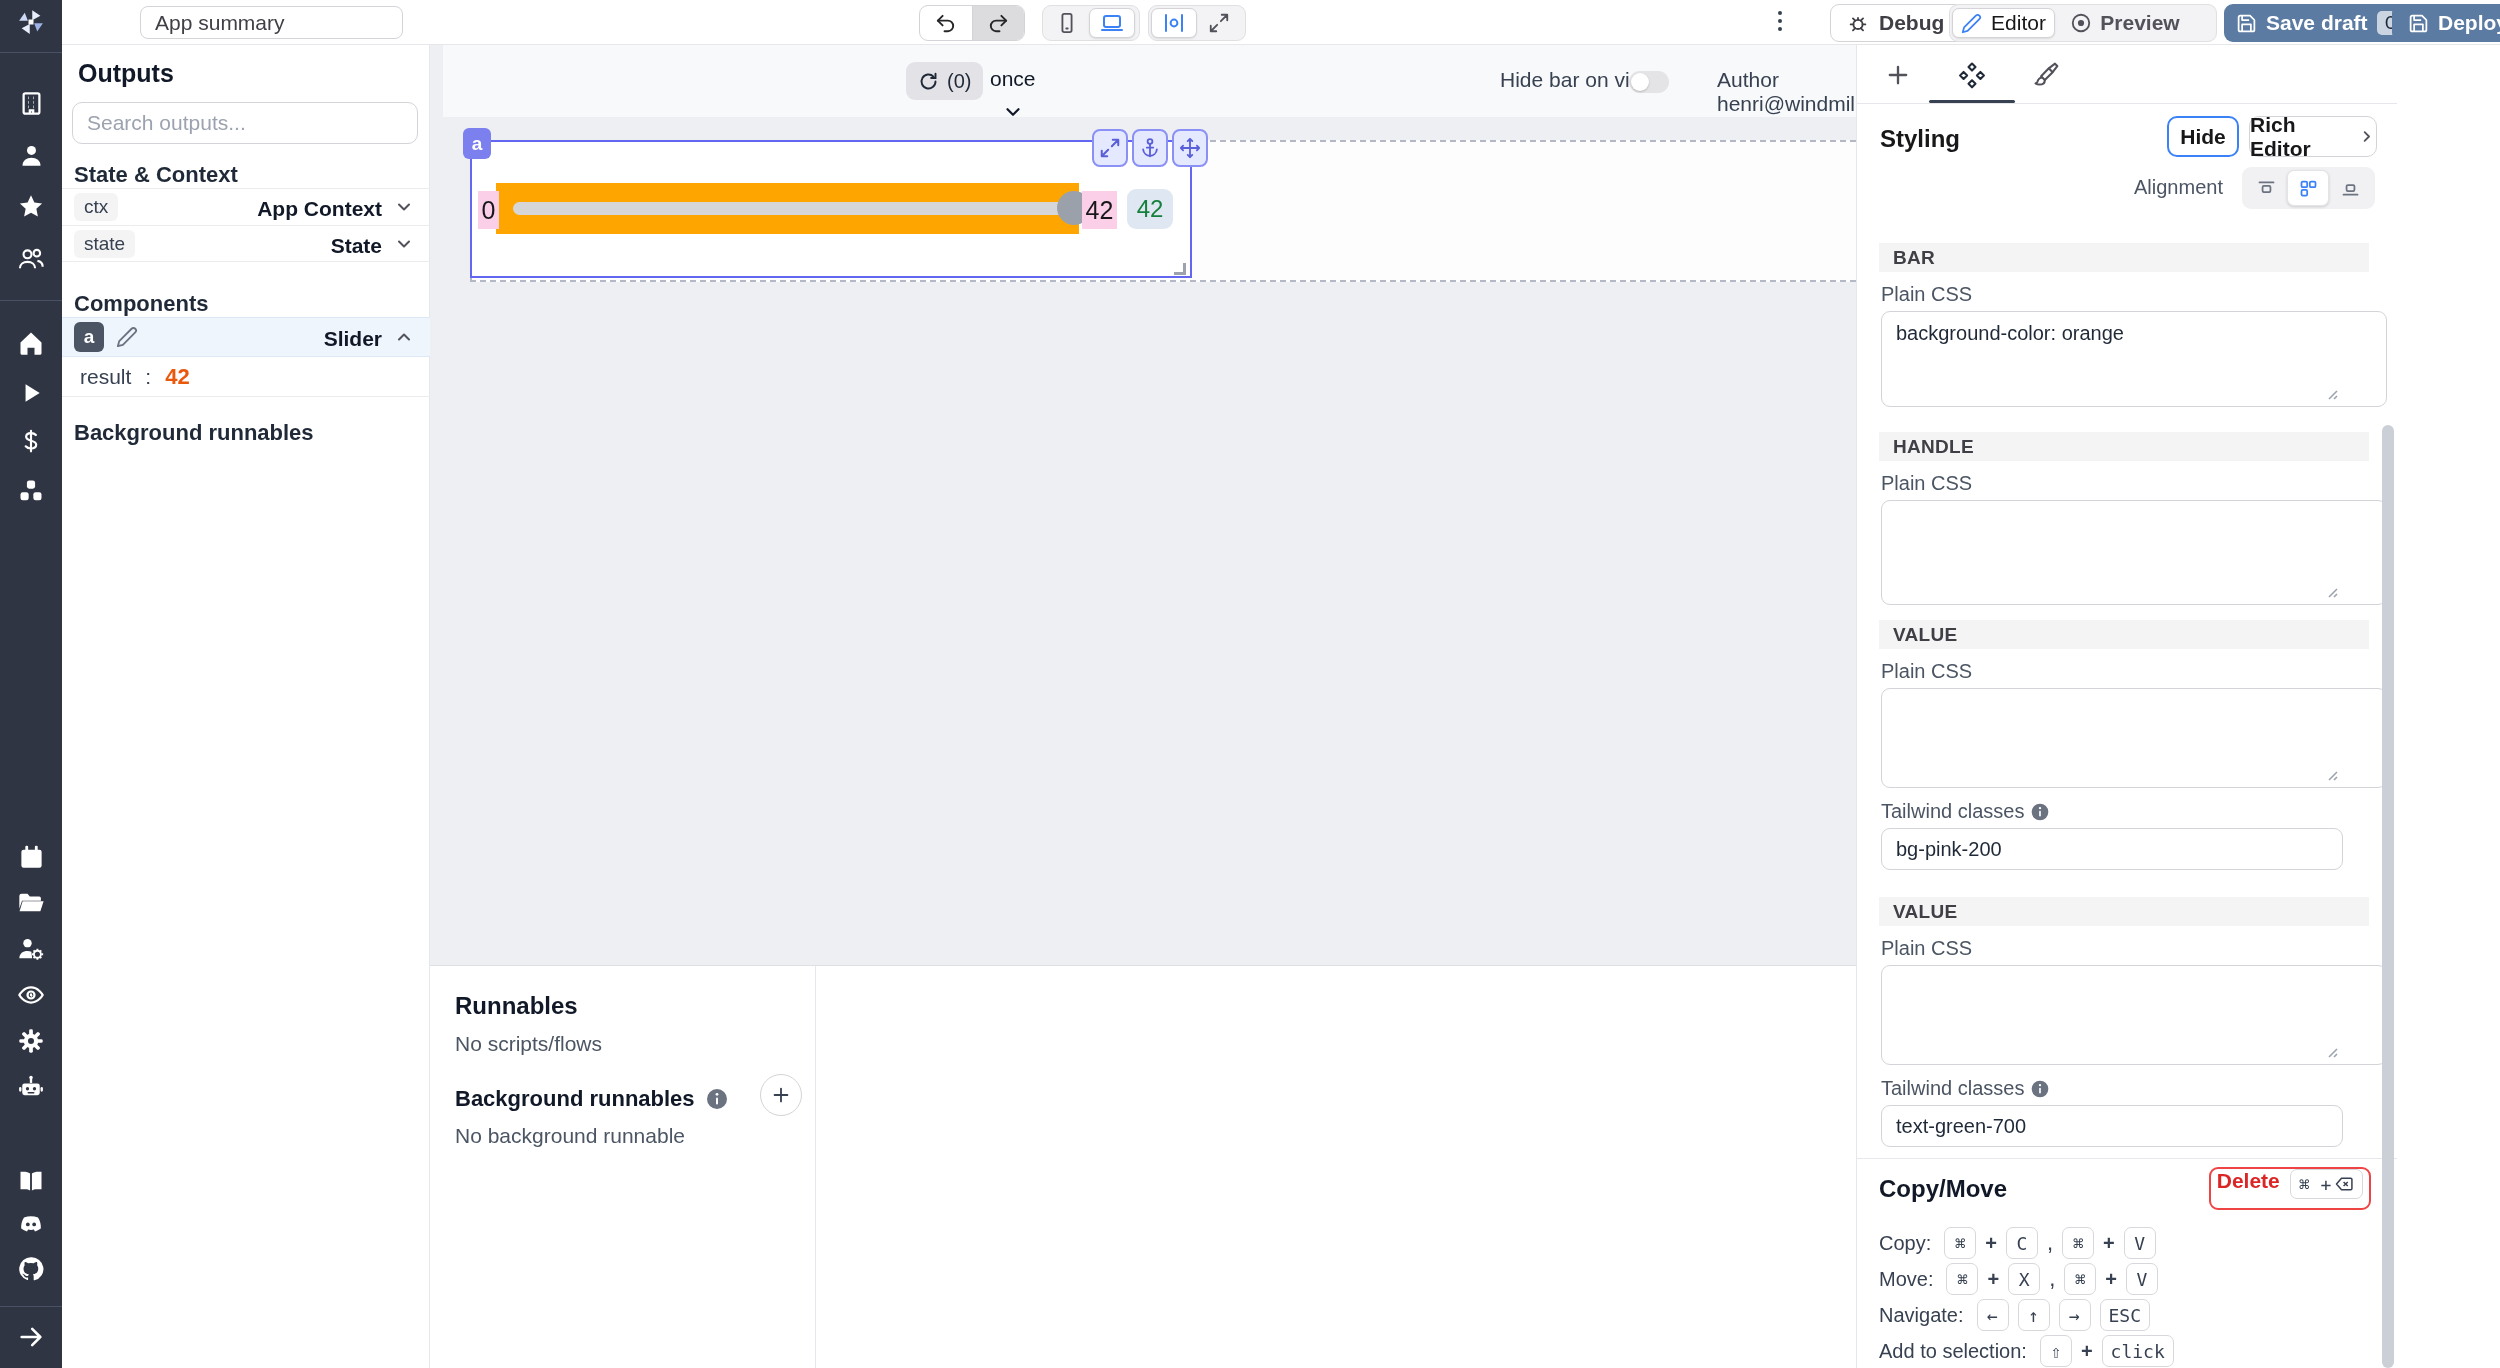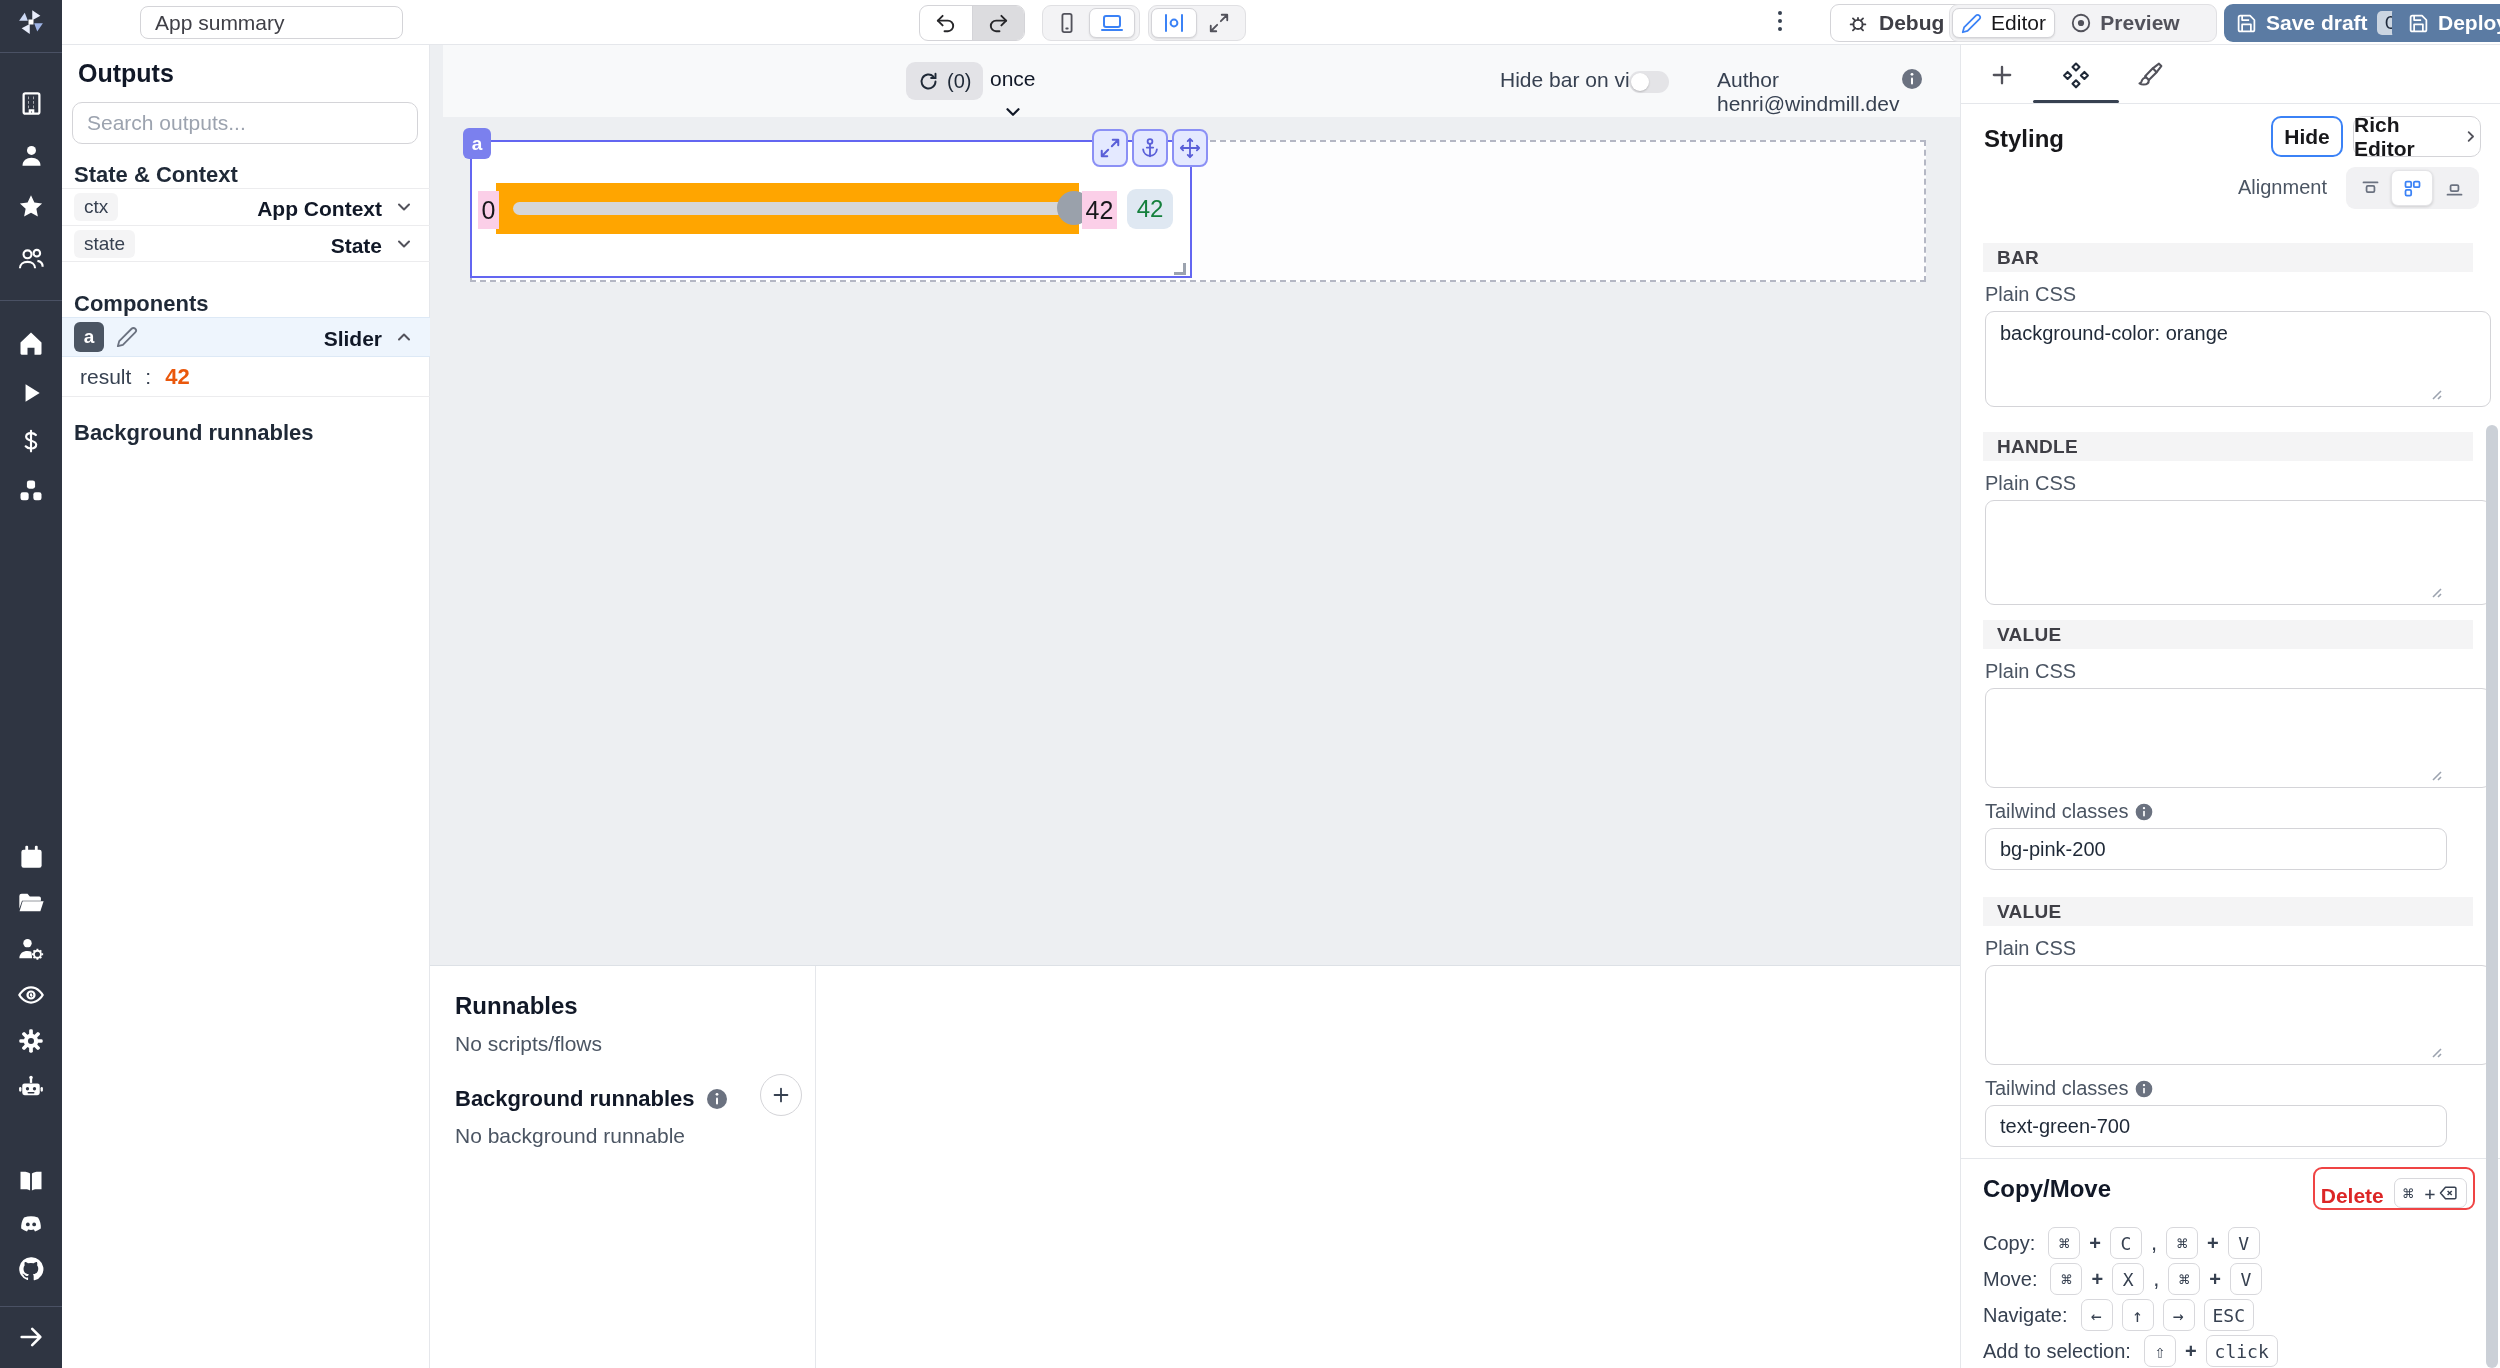--- a/index.html
+++ b/index.html
@@ -6,21 +6,21 @@
   html,body { width:2500px; height:1368px; overflow:hidden; background:#fff;
     font-family:"Liberation Sans", sans-serif; color:#1f2937; }
   .abs { position:absolute; }
 
   
   #sidebar { position:absolute; left:0; top:0; width:62px; height:1368px; background:#2f3542; z-index:10; }
   #topbar  { position:absolute; left:62px; top:0; width:2438px; height:45px; background:#fff; border-bottom:1px solid #e5e7eb; z-index:9; }
   #left-panel { position:absolute; left:62px; top:45px; width:368px; height:1323px; background:#fff; border-right:1px solid #e5e7eb; }
   #canvas { position:absolute; left:430px; top:45px; width:1530px; height:920px; background:#edeff2; }
   #bottom-panel { position:absolute; left:430px; top:965px; width:1530px; height:403px; background:#fff; border-top:1px solid #dde1e6; }
-  #right-panel { position:absolute; left:1960px; top:45px; width:540px; height:1323px; background:#fff; border-left:1px solid #e5e7eb; }
+  #right-panel { position:absolute; left:1856px; top:45px; width:540px; height:1323px; background:#fff; border-left:1px solid #e5e7eb; }
 
   
   .side-icon { position:absolute; left:16px; width:30px; height:30px; display:flex; align-items:center; justify-content:center; }
   .side-sep { position:absolute; left:0; width:62px; border-top:1px solid #4a5164; }
 
   
   .tb-input { position:absolute; left:78px; top:6px; width:263px; height:33px; border:1.5px solid #d4d4d8; border-radius:8px;
     padding:0 14px; font-size:21px; color:#3f3f46; background:#fff; font-family:inherit; }
   .seg { position:absolute; top:5px; height:36px; background:#f3f3f5; border:1px solid #e0e0e3; border-radius:9px; display:flex; align-items:center; padding:2px; }
   .seg .cell { height:30px; display:flex; align-items:center; justify-content:center; border-radius:7px; color:#52525b; }
@@ -98,21 +98,21 @@
   .band { position:absolute; left:22px; width:490px; height:29px; background:#f4f4f5; display:flex; align-items:center;
     padding:0 14px; font-weight:700; font-size:19px; color:#3f3f46; letter-spacing:.3px; }
   .rp-label { position:absolute; left:24px; font-size:20px; color:#4b5563; display:flex; align-items:center; gap:6px; }
   .rp-ta { position:absolute; left:24px; width:506px; border:1.5px solid #d4d4d8; border-radius:9px; background:#fff;
     font-size:20px; color:#1f2937; padding:10px 14px; resize:none; font-family:inherit; outline:none; }
   .ta-grip { position:absolute; width:16px; height:16px; }
   .rp-in { position:absolute; left:24px; width:462px; height:42px; border:1.5px solid #d4d4d8; border-radius:9px; background:#fff;
     font-size:20px; color:#1f2937; padding:0 14px; font-family:inherit; }
   .rp-div { position:absolute; left:0; top:1113px; width:540px; border-top:1px solid #e5e7eb; }
   .delete-btn { position:absolute; left:352px; top:1122px; width:162px; height:43px; border:2px solid #ef4444; border-radius:9px;
-    background:#fff; display:flex; align-items:flex-end; justify-content:center; gap:10px; }
+    background:#fff; display:flex; align-items:flex-start; justify-content:center; gap:10px; }
   .delete-btn .txt { color:#dc2626; font-weight:700; font-size:21px; }
   .kbd { display:inline-flex; align-items:center; justify-content:center; min-width:32px; height:32px; padding:0 8px;
     border:1.5px solid #d8d8dc; border-radius:7px; background:#fff; font-family:"DejaVu Sans Mono", monospace; font-size:18px; color:#374151; gap:3px; }
   .cm-row { position:absolute; left:22px; height:36px; display:flex; align-items:center; gap:9px; }
   .cm-label { font-size:20px; color:#374151; margin-right:4px; }
   .plus-sep { font-size:20px; color:#374151; font-weight:700; }
   .comma-sep { font-size:22px; color:#374151; }
   .rp-scroll { position:absolute; right:2px; top:380px; width:12px; height:943px; background:#cbd0d7; border-radius:6px; }
 
   svg { display:block; }

